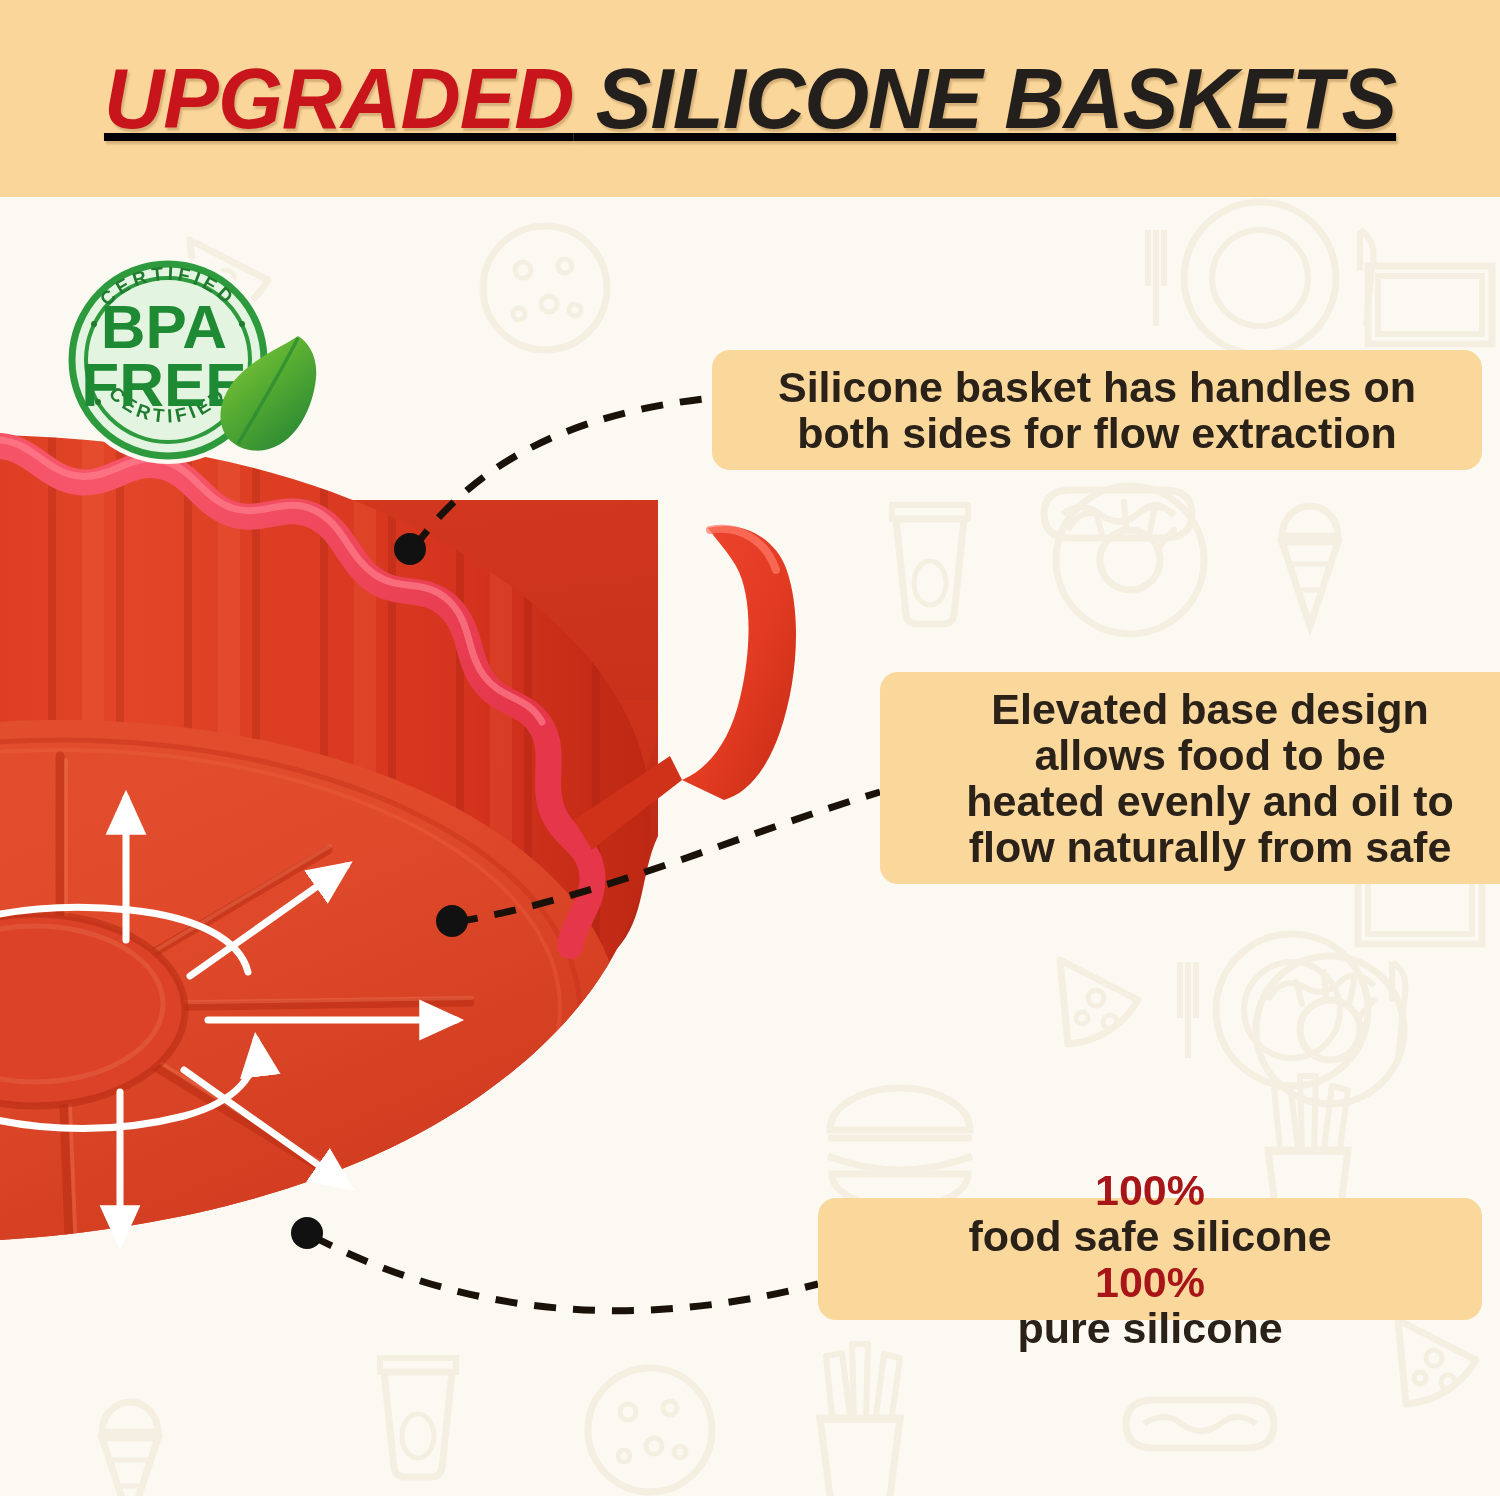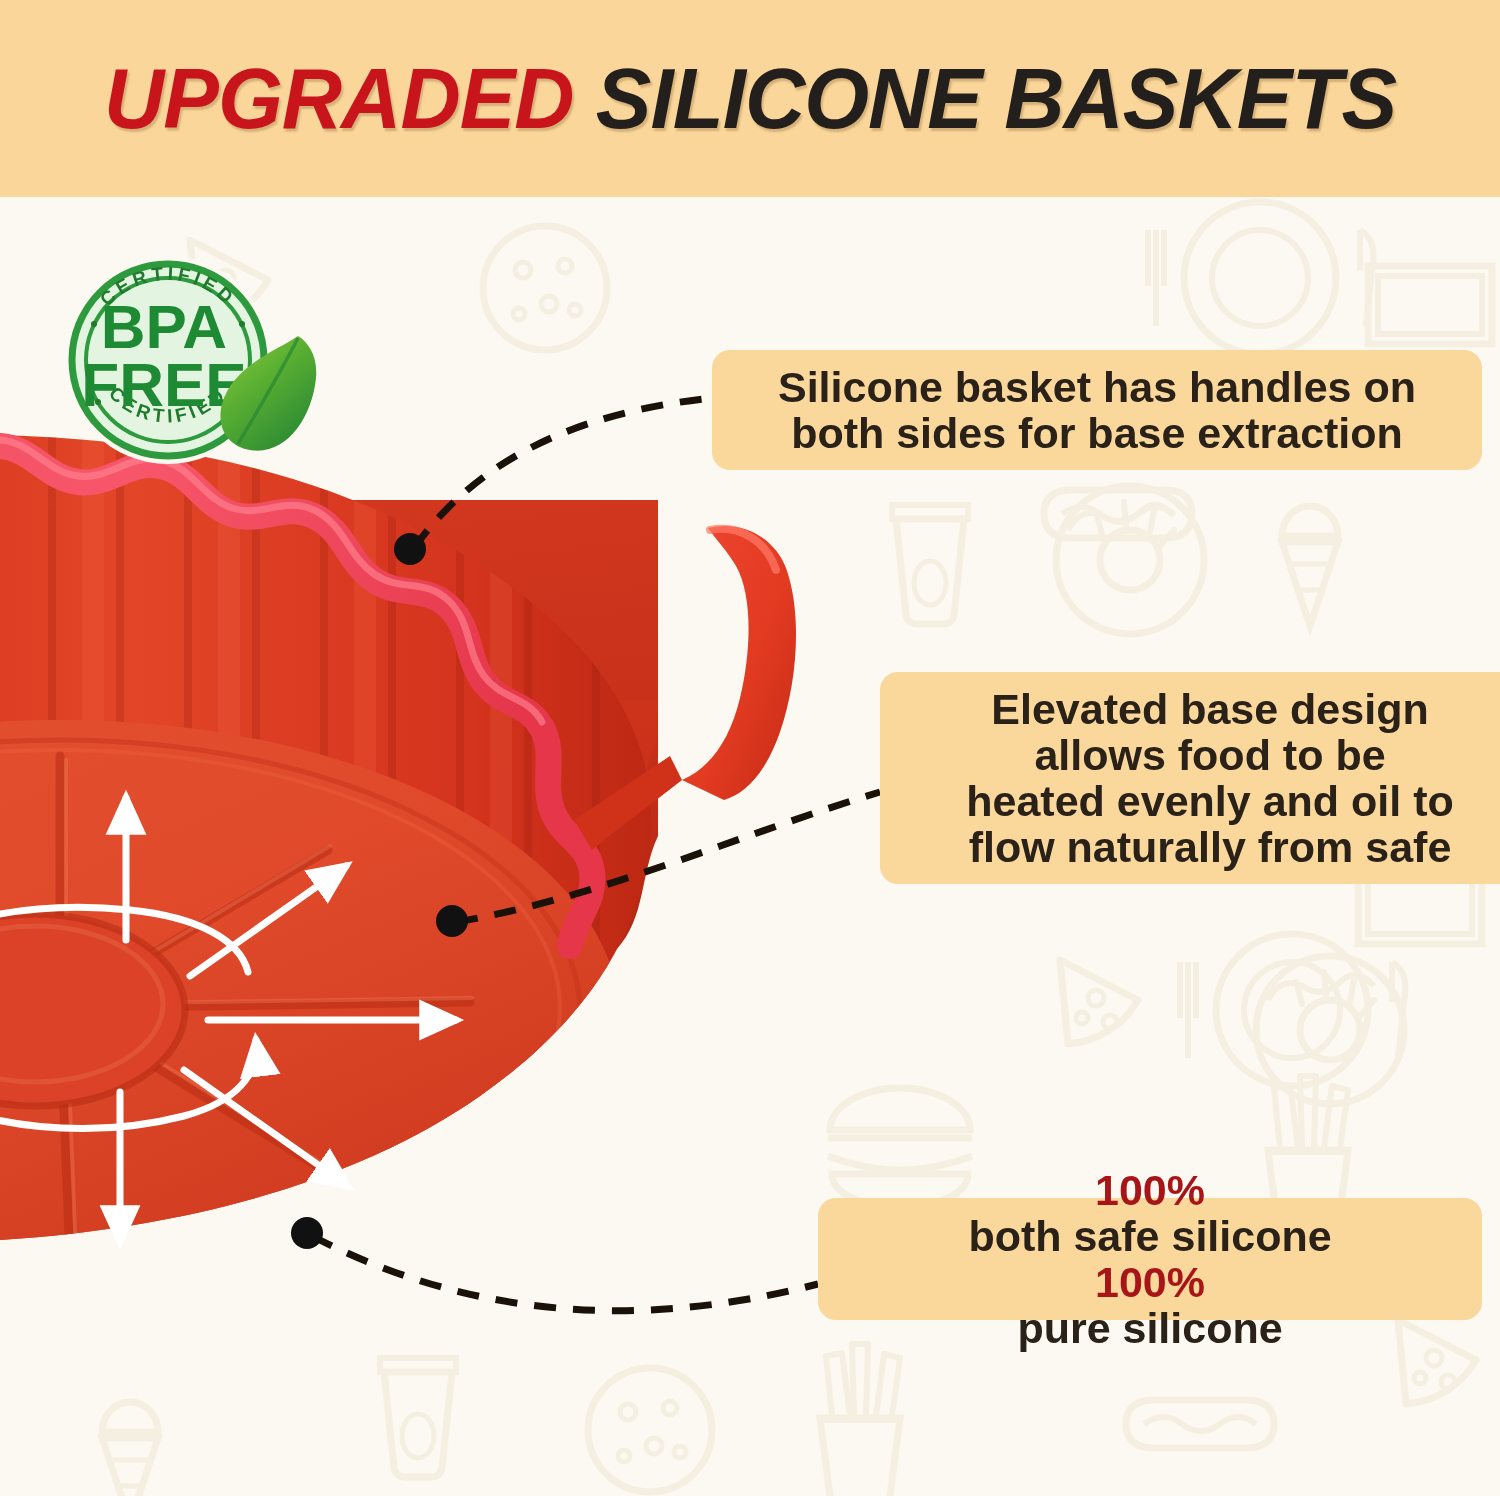--- a/index.html
+++ b/index.html
@@ -11,21 +11,21 @@
   }
   #stage{position:relative;width:1500px;height:1496px;overflow:hidden;background:#fbf9f2;}
 
   
   #watermark{position:absolute;left:0;top:0;width:1500px;height:1496px;opacity:.55;}
 
   
   #header-band{
     position:absolute;left:0;top:0;width:1500px;height:197px;
     background:#fad69b;
-    display:flex;align-items:center;justify-content:center;
+    display:flex;align-items:center;justify-content:center;text-decoration:underline;
   }
   #header-title{
     font-size:86px;font-weight:bold;font-style:italic;
     letter-spacing:-1px;white-space:nowrap;
     transform:scaleX(.97);
     text-shadow:2px 3px 2px rgba(120,80,30,.28);
   }
   #header-title .hl{color:#c8151c;}
   #header-title .dk{color:#231f1c;}
 
@@ -387,34 +387,34 @@
   </svg>
 
   <div id="header-band">
     <div id="header-title">
       <span class="hl">UPGRADED</span><span class="dk"> SILICONE BASKETS</span>
     </div>
   </div>
 
   <div class="callout" id="callout-handles">
     <span>Silicone basket has handles on</span>
-    <span>both sides for base extraction</span>
+    <span>both sides for flow extraction</span>
   </div>
 
   <div class="callout" id="callout-base">
     <span>Elevated base design</span>
     <span>allows food to be</span>
     <span>heated evenly and oil to</span>
     <span>flow naturally from safe</span>
   </div>
 
   <div class="callout" id="callout-safe">
     <span>
         <span class="pct">100%</span>
-        <span> both safe silicone</span>
+        <span> food safe silicone</span>
       </span>
     <span>
         <span class="pct">100%</span>
         <span> pure silicone</span>
       </span>
   </div>
 
 </div>
 
 </body></html>

